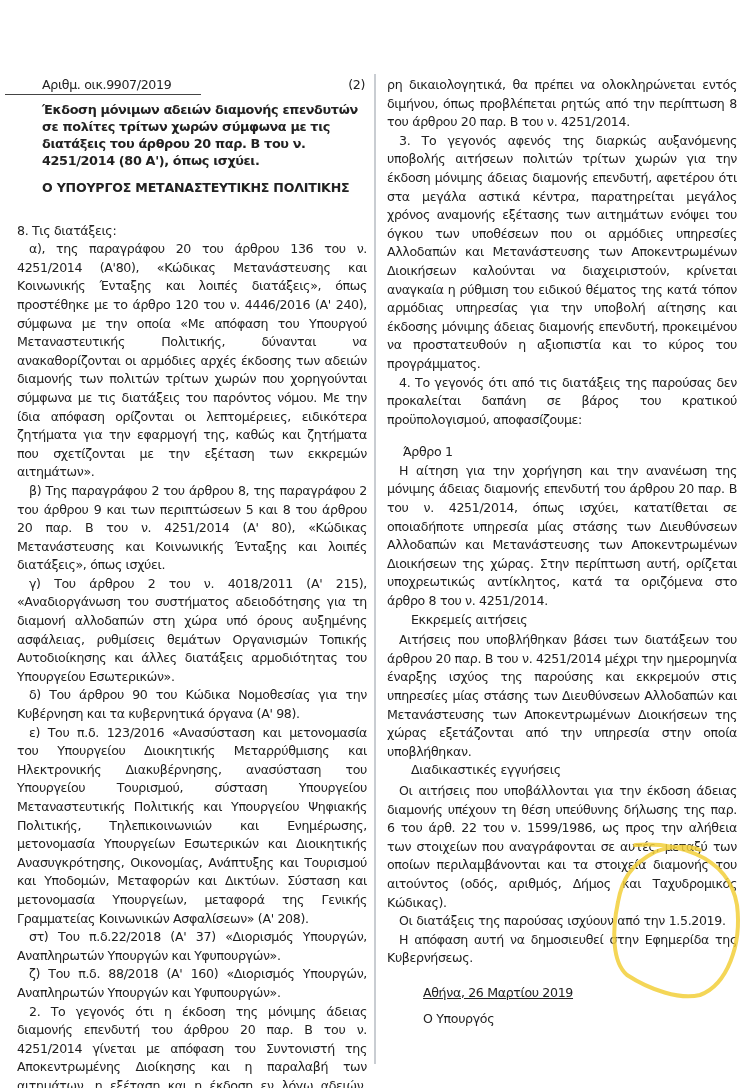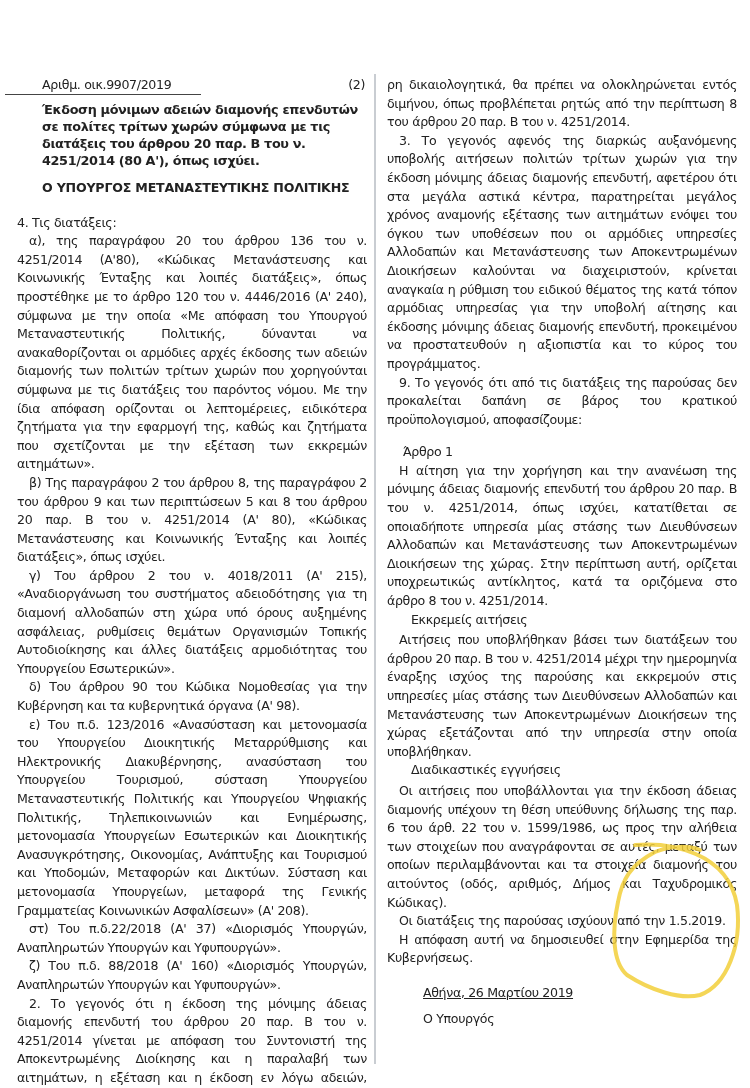--- a/index.html
+++ b/index.html
@@ -10,21 +10,21 @@
     .page { position: absolute; left: 0; top: 0; width: 750px; height: 1084px; }
     .col { position: absolute; top: 76px; font-size: 12.6px; line-height: 18.6px; letter-spacing: -0.35px; }
     .col-left { left: 17px; width: 350px; }
     .col-right { left: 387px; width: 350px; }
     .divider { position: absolute; left: 374px; top: 74px; width: 2px; height: 990px; background: #c9cdd2; }
     .ref-row { position: relative; height: 19px; margin-left: 0; }
     .ref-num { position: absolute; left: 25px; top: 0; }
     .ref-line { position: absolute; left: -12px; top: 18px; width: 196px; height: 1px; background: #444; }
     .ref-page { position: absolute; right: 2px; top: 0; }
     .title { font-weight: bold; margin: 6px 0 0 25px; line-height: 17px; font-size: 12.8px; }
-    .minister-head { font-weight: bold; margin: 10px 0 16px 25px; font-size: 12.6px; letter-spacing: -0.2px; }
+    .minister-head { font-weight: bold; margin: 10px 0 24px 25px; font-size: 12.6px; letter-spacing: -0.2px; }
     p { margin: 0; text-align: justify; }
     .ind { text-indent: 12px; }
     .noind { text-indent: 0; }
     .article { margin: 14px 0 0 16px; }
     .article-title { margin: 0 0 2px 24px; }
     .sign { margin-left: 36px; }
     .sign-date { margin-top: 16px; text-decoration: underline; }
     .sign-role { margin-top: 7px; }
     .highlight { position: absolute; left: 0; top: 0; pointer-events: none; }
   </style>
@@ -35,37 +35,37 @@
 
   <div class="col col-left">
     <div class="ref-row">
       <span class="ref-num">Αριθμ. οικ.9907/2019</span>
       <span class="ref-line"></span>
       <span class="ref-page">(2)</span>
     </div>
     <div class="title">Έκδοση μόνιμων αδειών διαμονής επενδυτών σε πολίτες τρίτων χωρών σύμφωνα με τις διατάξεις του άρθρου 20 παρ. Β του ν. 4251/2014 (80 Α'), όπως ισχύει.</div>
     <div class="minister-head">Ο ΥΠΟΥΡΓΟΣ ΜΕΤΑΝΑΣΤΕΥΤΙΚΗΣ ΠΟΛΙΤΙΚΗΣ</div>
 
-    <p class="noind">4. Τις διατάξεις:</p>
+    <p class="noind">8. Τις διατάξεις:</p>
     <p class="ind">α), της παραγράφου 20 του άρθρου 136 του ν. 4251/2014 (Α'80), «Κώδικας Μετανάστευσης και Κοινωνικής Ένταξης και λοιπές διατάξεις», όπως προστέθηκε με το άρθρο 120 του ν. 4446/2016 (Α' 240), σύμφωνα με την οποία «Με απόφαση του Υπουργού Μεταναστευτικής Πολιτικής, δύνανται να ανακαθορίζονται οι αρμόδιες αρχές έκδοσης των αδειών διαμονής των πολιτών τρίτων χωρών που χορηγούνται σύμφωνα με τις διατάξεις του παρόντος νόμου. Με την ίδια απόφαση ορίζονται οι λεπτομέρειες, ειδικότερα ζητήματα για την εφαρμογή της, καθώς και ζητήματα που σχετίζονται με την εξέταση των εκκρεμών αιτημάτων».</p>
     <p class="ind">β) Της παραγράφου 2 του άρθρου 8, της παραγράφου 2 του άρθρου 9 και των περιπτώσεων 5 και 8 του άρθρου 20 παρ. Β του ν. 4251/2014 (Α' 80), «Κώδικας Μετανάστευσης και Κοινωνικής Ένταξης και λοιπές διατάξεις», όπως ισχύει.</p>
     <p class="ind">γ) Του άρθρου 2 του ν. 4018/2011 (Α' 215), «Αναδιοργάνωση του συστήματος αδειοδότησης για τη διαμονή αλλοδαπών στη χώρα υπό όρους αυξημένης ασφάλειας, ρυθμίσεις θεμάτων Οργανισμών Τοπικής Αυτοδιοίκησης και άλλες διατάξεις αρμοδιότητας του Υπουργείου Εσωτερικών».</p>
     <p class="ind">δ) Του άρθρου 90 του Κώδικα Νομοθεσίας για την Κυβέρνηση και τα κυβερνητικά όργανα (Α' 98).</p>
     <p class="ind">ε) Του π.δ. 123/2016 «Ανασύσταση και μετονομασία του Υπουργείου Διοικητικής Μεταρρύθμισης και Ηλεκτρονικής Διακυβέρνησης, ανασύσταση του Υπουργείου Τουρισμού, σύσταση Υπουργείου Μεταναστευτικής Πολιτικής και Υπουργείου Ψηφιακής Πολιτικής, Τηλεπικοινωνιών και Ενημέρωσης, μετονομασία Υπουργείων Εσωτερικών και Διοικητικής Ανασυγκρότησης, Οικονομίας, Ανάπτυξης και Τουρισμού και Υποδομών, Μεταφορών και Δικτύων. Σύσταση και μετονομασία Υπουργείων, μεταφορά της Γενικής Γραμματείας Κοινωνικών Ασφαλίσεων» (Α' 208).</p>
     <p class="ind">στ) Του π.δ.22/2018 (Α' 37) «Διορισμός Υπουργών, Αναπληρωτών Υπουργών και Υφυπουργών».</p>
     <p class="ind">ζ) Του π.δ. 88/2018 (Α' 160) «Διορισμός Υπουργών, Αναπληρωτών Υπουργών και Υφυπουργών».</p>
     <p class="ind">2. Το γεγονός ότι η έκδοση της μόνιμης άδειας διαμονής επενδυτή του άρθρου 20 παρ. Β του ν. 4251/2014 γίνεται με απόφαση του Συντονιστή της Αποκεντρωμένης Διοίκησης και η παραλαβή των αιτημάτων, η εξέταση και η έκδοση εν λόγω αδειών, όταν συνοδεύονται από πλή-</p>
   </div>
 
   <div class="divider"></div>
 
   <div class="col col-right">
     <p class="noind">ρη δικαιολογητικά, θα πρέπει να ολοκληρώνεται εντός διμήνου, όπως προβλέπεται ρητώς από την περίπτωση 8 του άρθρου 20 παρ. Β του ν. 4251/2014.</p>
     <p class="ind">3. Το γεγονός αφενός της διαρκώς αυξανόμενης υποβολής αιτήσεων πολιτών τρίτων χωρών για την έκδοση μόνιμης άδειας διαμονής επενδυτή, αφετέρου ότι στα μεγάλα αστικά κέντρα, παρατηρείται μεγάλος χρόνος αναμονής εξέτασης των αιτημάτων ενόψει του όγκου των υποθέσεων που οι αρμόδιες υπηρεσίες Αλλοδαπών και Μετανάστευσης των Αποκεντρωμένων Διοικήσεων καλούνται να διαχειριστούν, κρίνεται αναγκαία η ρύθμιση του ειδικού θέματος της κατά τόπον αρμόδιας υπηρεσίας για την υποβολή αίτησης και έκδοσης μόνιμης άδειας διαμονής επενδυτή, προκειμένου να προστατευθούν η αξιοπιστία και το κύρος του προγράμματος.</p>
-    <p class="ind">9. Το γεγονός ότι από τις διατάξεις της παρούσας δεν προκαλείται δαπάνη σε βάρος του κρατικού προϋπολογισμού, αποφασίζουμε:</p>
+    <p class="ind">4. Το γεγονός ότι από τις διατάξεις της παρούσας δεν προκαλείται δαπάνη σε βάρος του κρατικού προϋπολογισμού, αποφασίζουμε:</p>
 
     <div class="article">Άρθρο 1</div>
     <p class="ind">Η αίτηση για την χορήγηση και την ανανέωση της μόνιμης άδειας διαμονής επενδυτή του άρθρου 20 παρ. Β του ν. 4251/2014, όπως ισχύει, κατατίθεται σε οποιαδήποτε υπηρεσία μίας στάσης των Διευθύνσεων Αλλοδαπών και Μετανάστευσης των Αποκεντρωμένων Διοικήσεων της χώρας. Στην περίπτωση αυτή, ορίζεται υποχρεωτικώς αντίκλητος, κατά τα οριζόμενα στο άρθρο 8 του ν. 4251/2014.</p>
 
     <div class="article-title">Εκκρεμείς αιτήσεις</div>
     <p class="ind">Αιτήσεις που υποβλήθηκαν βάσει των διατάξεων του άρθρου 20 παρ. Β του ν. 4251/2014 μέχρι την ημερομηνία έναρξης ισχύος της παρούσης και εκκρεμούν στις υπηρεσίες μίας στάσης των Διευθύνσεων Αλλοδαπών και Μετανάστευσης των Αποκεντρωμένων Διοικήσεων της χώρας εξετάζονται από την υπηρεσία στην οποία υποβλήθηκαν.</p>
 
     <div class="article-title">Διαδικαστικές εγγυήσεις</div>
     <p class="ind">Οι αιτήσεις που υποβάλλονται για την έκδοση άδειας διαμονής υπέχουν τη θέση υπεύθυνης δήλωσης της παρ. 6 του άρθ. 22 του ν. 1599/1986, ως προς την αλήθεια των στοιχείων που αναγράφονται σε αυτές, μεταξύ των οποίων περιλαμβάνονται και τα στοιχεία διαμονής του αιτούντος (οδός, αριθμός, Δήμος και Ταχυδρομικός Κώδικας).</p>
 

